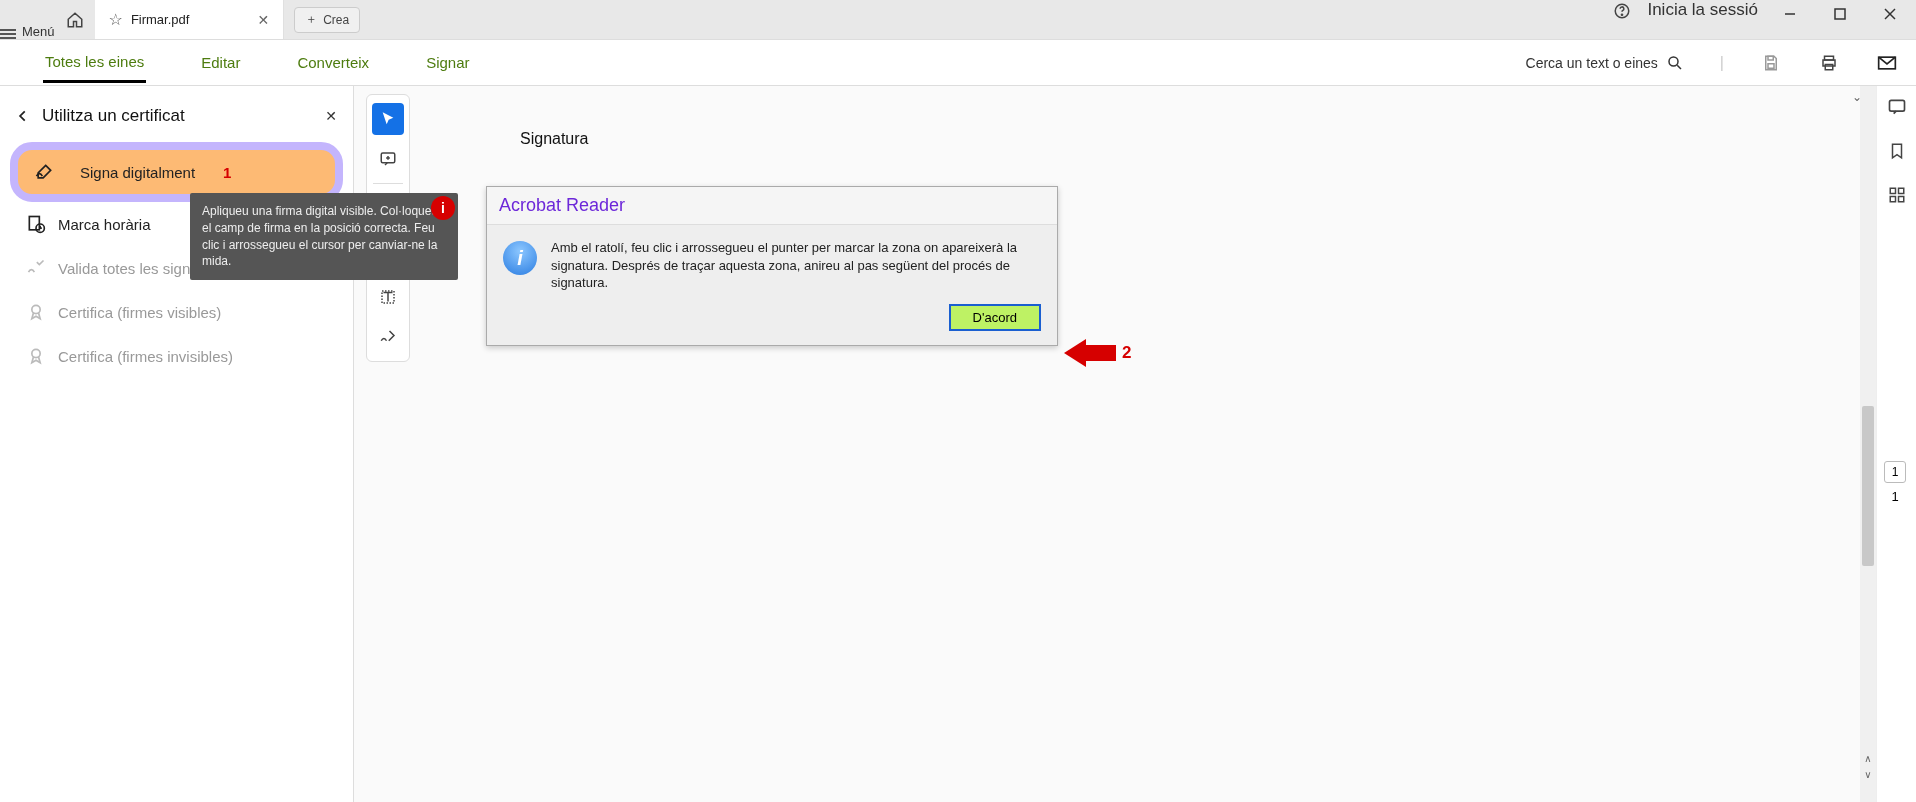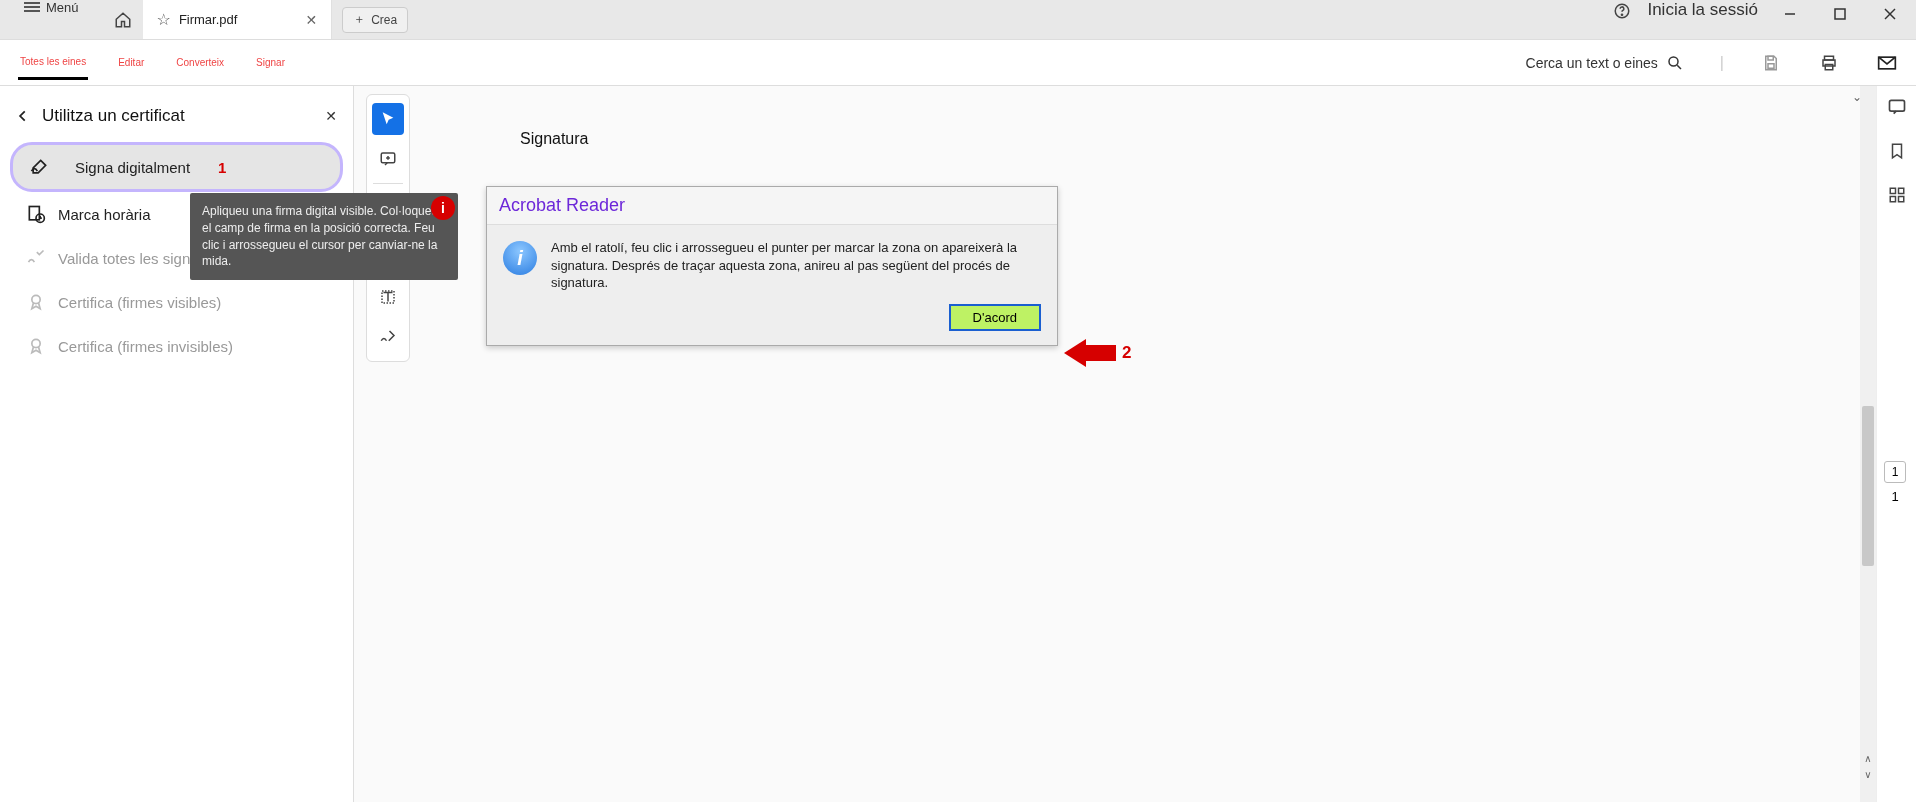--- a/index.html
+++ b/index.html
@@ -1,47 +1,47 @@
 <!DOCTYPE html>
 <html><head>
 <meta charset="utf-8">
 <style>
   * { box-sizing: border-box; }
   html, body { margin: 0; padding: 0; font-family: "Segoe UI", Arial, sans-serif; background: #fff; height: 100%; overflow: hidden; }
   .topbar { display: flex; align-items: center; height: 40px; background: #e8e8e8; border-bottom: 1px solid #ddd; }
   .topbar-left { display: flex; align-items: center; height: 100%; }
-  .menu-btn { display: flex; align-items: flex-start; gap: 6px; padding: 0 24px; height: 100%; }
+  .menu-btn { display: flex; align-items: flex-end; gap: 6px; padding: 0 0; height: 100%; }
   .menu-btn .ham { display: inline-block; width: 16px; height: 12px; }
   .menu-btn .ham span { display: block; height: 2px; background: #555; margin: 2px 0; }
   .menu-btn .lbl { font-size: 13px; color: #333; }
   .home-btn { display: flex; align-items: center; justify-content: center; width: 40px; height: 100%; }
   .tab { display: flex; align-items: center; gap: 8px; background: #fff; height: 100%; padding: 0 14px; border-right: 1px solid #e0e0e0; }
   .tab .star { font-size: 16px; color: #555; }
   .tab .title { font-size: 13px; color: #222; }
   .tab .close { font-size: 14px; color: #666; margin-left: 60px; }
   .crea-btn { display: flex; align-items: center; gap: 6px; background: #f0f0f0; border: 1px solid #ccc; border-radius: 4px; height: 26px; padding: 0 10px; margin-left: 10px; font-size: 12px; color: #444; }
   .topbar-right { margin-left: auto; display: flex; align-items: flex-start; gap: 14px; padding-right: 8px; height: 100%; }
   .topbar-right .sign { font-size: 17px; color: #333; }
   .winbtn { width: 36px; height: 28px; display: flex; align-items: center; justify-content: center; color: #333; }
 
   .menubar { display: flex; align-items: center; height: 46px; border-bottom: 1px solid #ddd; padding: 0 18px; gap: 28px; }
-  .menubar .mitem { font-size: 10px; color: #ef4444; padding: 10px 2px; }
+  .menubar .mitem { font-size: 15px; color: #4d7c0f; padding: 10px 2px; margin-left: 25px; }
   .menubar .mitem.active { border-bottom: 3px solid #000; font-weight: 500; }
   .menubar-right { margin-left: auto; display: flex; align-items: center; gap: 36px; }
   .search { display: flex; align-items: center; gap: 8px; font-size: 14px; color: #333; }
   .iconbtn { width: 22px; height: 22px; display: inline-flex; align-items: center; justify-content: center; }
 
   .body { position: relative; display: flex; height: calc(100% - 86px); }
   .sidebar { width: 354px; min-width: 354px; border-right: 1px solid #ddd; padding: 12px 10px; position: relative; }
   .sidebar-head { display: flex; align-items: center; gap: 12px; padding: 8px 6px 16px; }
   .sidebar-head .back { font-size: 18px; }
   .sidebar-head .title { font-size: 17px; color: #111; flex: 1; }
   .sidebar-head .close { font-size: 14px; color: #333; }
   .sb-item { display: flex; align-items: center; gap: 12px; padding: 12px 16px; border-radius: 22px; font-size: 15px; color: #222; }
-  .sb-item.highlight { border: 3px solid #c4b5fd; background: #e5e5e5; position: relative; gap: 26px; }
+  .sb-item.highlight { border: 8px solid #c4b5fd; background: #fdba74; position: relative; gap: 26px; }
   .sb-item.highlight .num { color: #d60000; font-weight: 700; margin-left: 2px; font-size: 15px; }
   .sb-item.disabled { color: #999; }
   .sb-item .icon { width: 20px; display: inline-flex; justify-content: center; }
 
   .info-badge { position: absolute; left: 431px; top: 110px; width: 24px; height: 24px; border-radius: 50%; background: #d60000; color: #fff; display: flex; align-items: center; justify-content: center; font-size: 14px; font-weight: 700; z-index: 30; }
   .tooltip { position: absolute; left: 190px; top: 107px; width: 268px; background: #555; color: #eee; font-size: 12px; line-height: 1.4; padding: 10px 12px; border-radius: 2px; z-index: 25; }
 
   .content { flex: 1; position: relative; background: #fafafa; display: flex; }
   .mini-tools { width: 44px; background: #fff; border: 1px solid #ddd; border-radius: 6px; margin: 8px 0 0 12px; height: fit-content; display: flex; flex-direction: column; align-items: center; padding: 4px 0; }
   .mini-tools .tool { width: 32px; height: 32px; margin: 4px 0; display: flex; align-items: center; justify-content: center; border-radius: 4px; }

